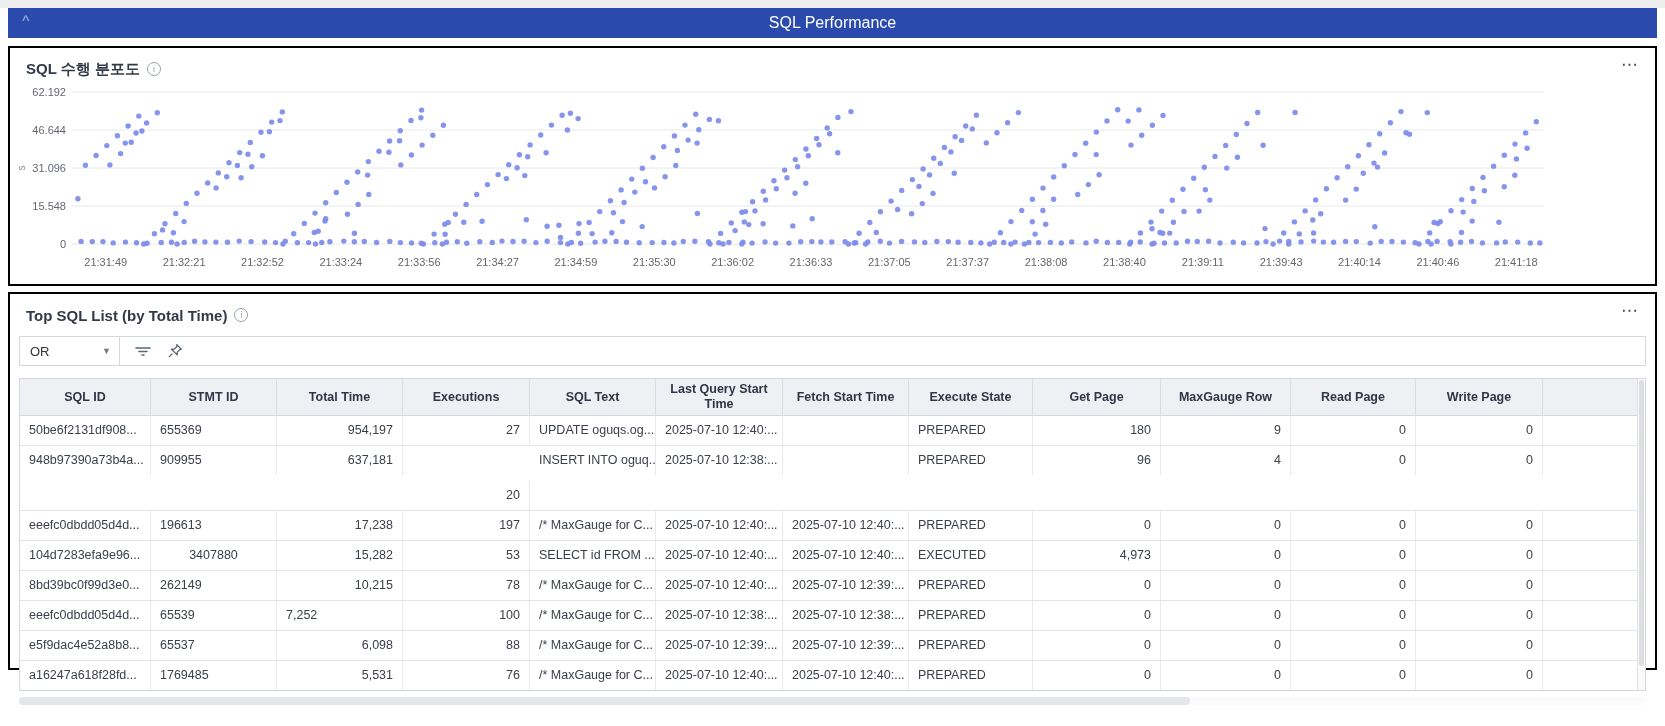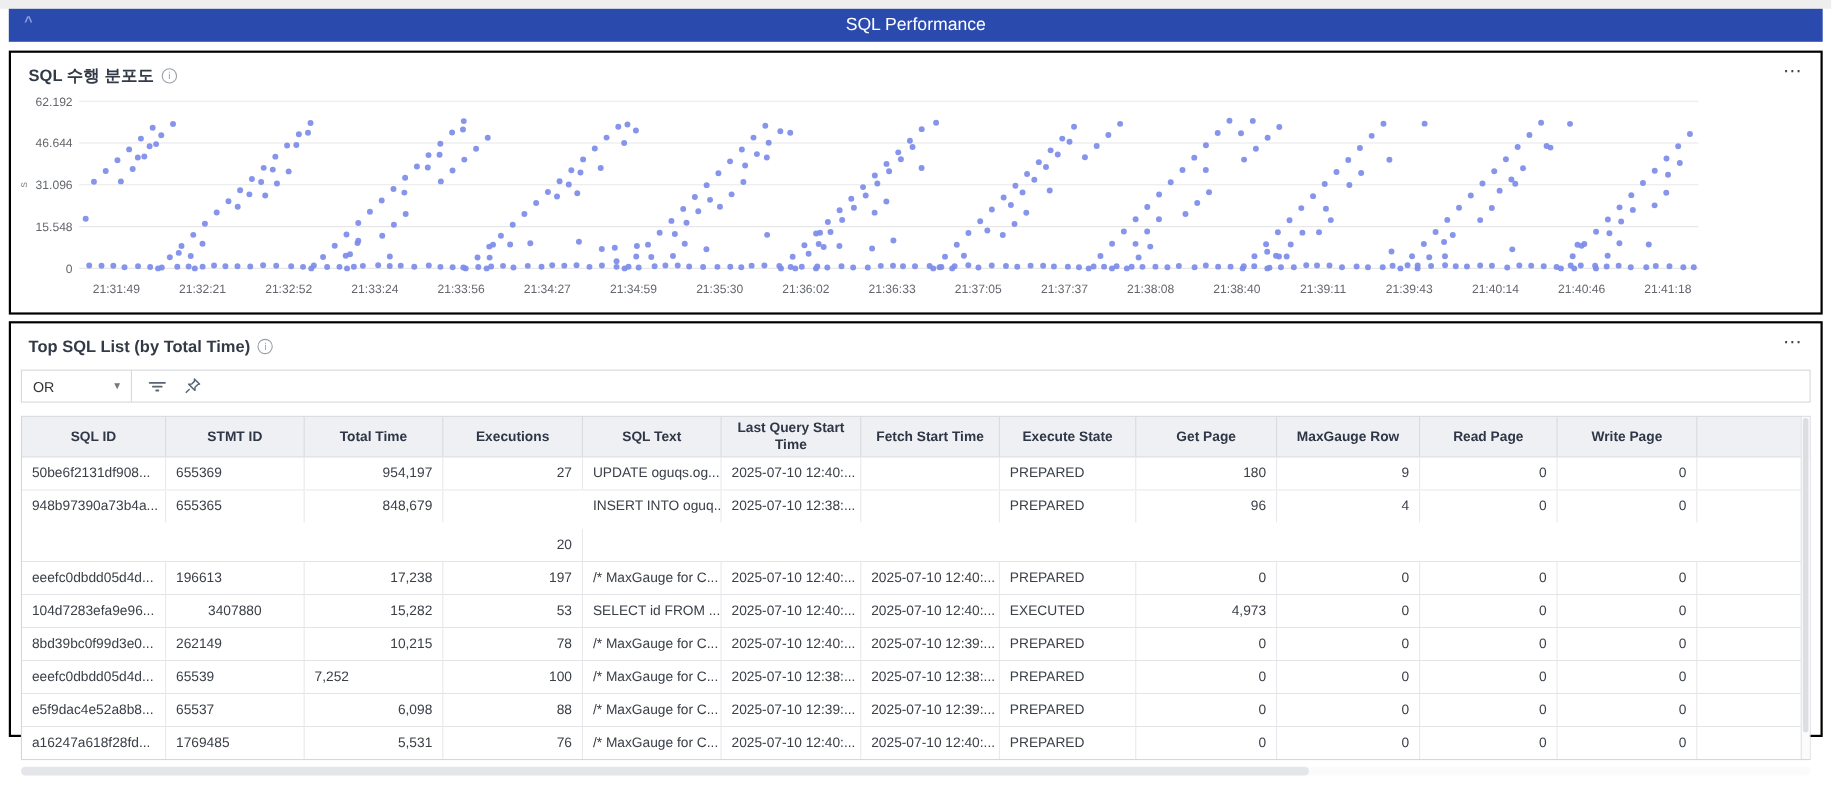--- a/index.html
+++ b/index.html
@@ -606,22 +606,22 @@
           <div class="gcell" style="width: 126px; text-align: left;"></div>
           <div class="gcell" style="width: 124px; text-align: left;">PREPARED</div>
           <div class="gcell" style="width: 128px; text-align: right;">180</div>
           <div class="gcell" style="width: 130px; text-align: right;">9</div>
           <div class="gcell" style="width: 125px; text-align: right;">0</div>
           <div class="gcell" style="width: 127px; text-align: right;">0</div>
           <div class="gcell gfill"></div>
         </div>
         <div class="grow">
           <div class="gcell" style="width: 131px; text-align: left;">948b97390a73b4a...</div>
-          <div class="gcell" style="width: 126px; text-align: left;">655365</div>
-          <div class="gcell" style="width: 126px; text-align: right;">848,679</div>
+          <div class="gcell" style="width: 126px; text-align: left;">909955</div>
+          <div class="gcell" style="width: 126px; text-align: right;">637,181</div>
           <div class="gcell" style="width: 127px; text-align: right; margin-top: 35px;">20</div>
           <div class="gcell" style="width: 126px; text-align: left;">INSERT INTO oguq...</div>
           <div class="gcell" style="width: 127px; text-align: left;">2025-07-10 12:38:...</div>
           <div class="gcell" style="width: 126px; text-align: left;"></div>
           <div class="gcell" style="width: 124px; text-align: left;">PREPARED</div>
           <div class="gcell" style="width: 128px; text-align: right;">96</div>
           <div class="gcell" style="width: 130px; text-align: right;">4</div>
           <div class="gcell" style="width: 125px; text-align: right;">0</div>
           <div class="gcell" style="width: 127px; text-align: right;">0</div>
           <div class="gcell gfill"></div>

